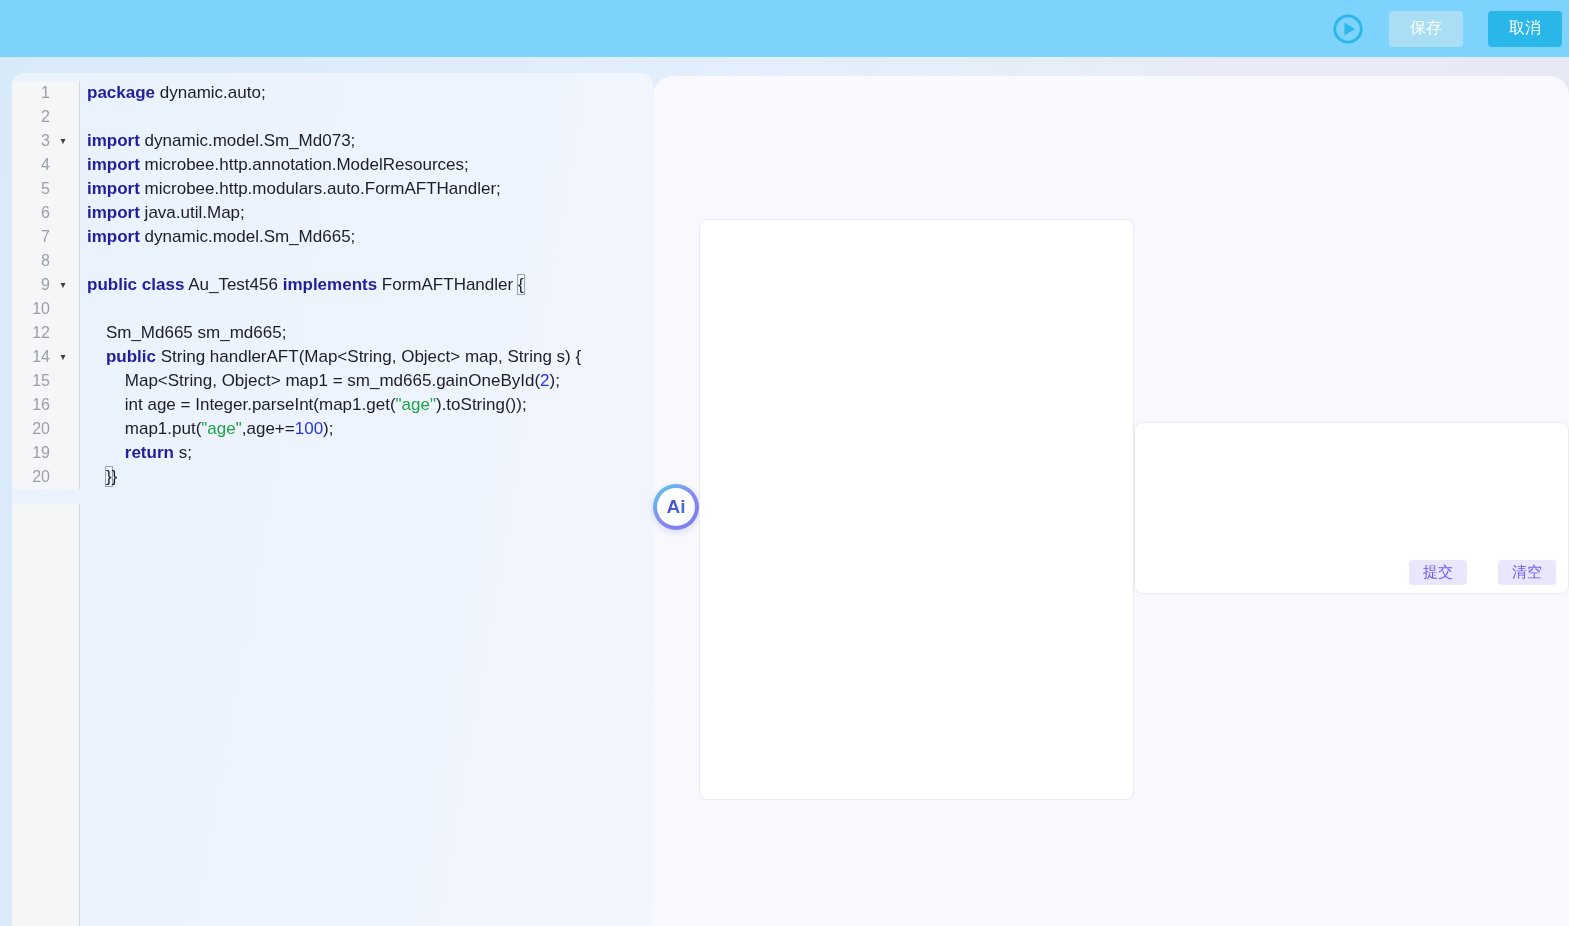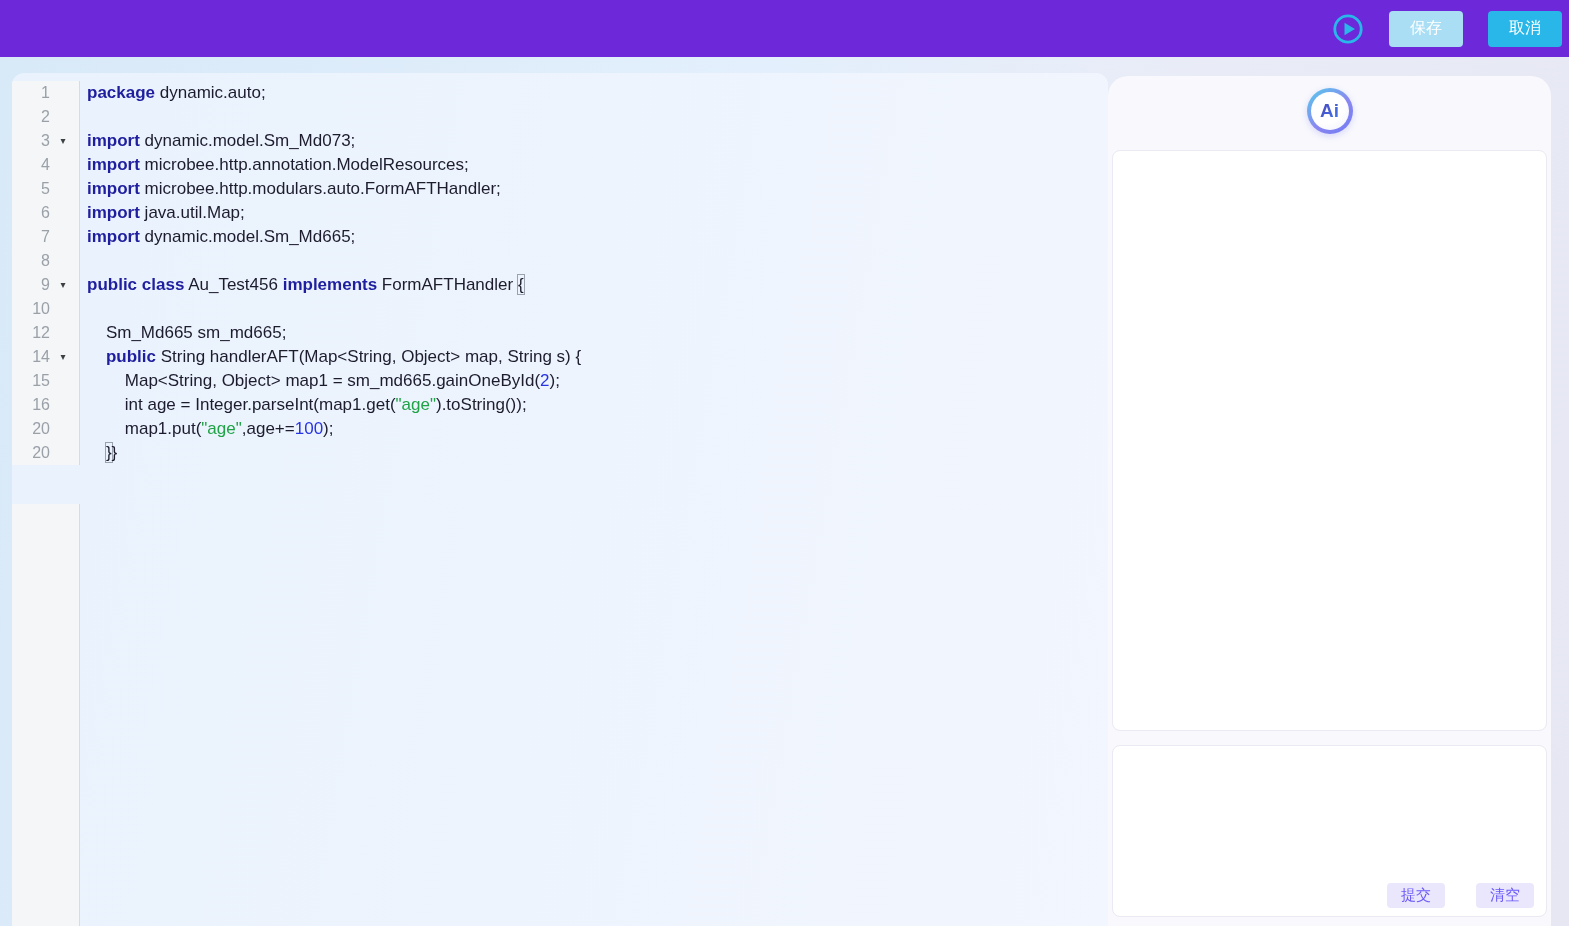--- a/index.html
+++ b/index.html
@@ -1,20 +1,20 @@
 <!DOCTYPE html>
 <html style="--accent-cyan: #29b6e8; --save-disabled-bg: #aadef4; --panel-button-bg: #eae7fc; --panel-button-text: #6a5af9; --keyword: #1e1e9e; --plain: #1c1c2e; --annotation: #7d7d00; --string: #1fa346; --number: #2834e0; --line-number: #9aa0a8;"><head>
 <meta charset="utf-8">
 <style>
   * { margin:0; padding:0; box-sizing:border-box; }
   html,body { width:1569px; height:926px; overflow:hidden;
     font-family:"Liberation Sans","DejaVu Sans",sans-serif; }
 
   
-  .toolbar { height:57px; background:#6d28d9; display:flex; align-items:center;
+  .toolbar { height:57px; background:#7dd3fc; display:flex; align-items:center;
     justify-content:flex-end; padding-right:7px; }
   .toolbar-right { display:flex; align-items:center; gap:25px; }
   .play-btn { width:32px; height:32px; border:none; background:transparent;
     cursor:pointer; display:flex; align-items:center; justify-content:center; }
   .btn { border:none; width:74px; height:36px; border-radius:4px; color:#ffffff;
     font-size:16px; cursor:pointer; font-family:inherit; }
   .btn-save { background:var(--save-disabled-bg); }
   .btn-cancel { background:var(--accent-cyan); }
 
   
@@ -37,22 +37,22 @@
   .tok-pl  { color:var(--plain); }
   .tok-ann { color:var(--annotation); }
   .tok-str { color:var(--string); }
   .tok-num { color:var(--number); }
   .tok-bm  { color:var(--plain); box-shadow:0 0 0 1px #9aa2ad; }
   .line-rest { flex:1; display:flex; }
   .rest-gutter { width:68px; flex:0 0 68px; background:#f5f6f8; border-right:1px solid #d8dbe0; }
   .rest-code { flex:1; }
 
   
-  .ai-card { flex:1; margin:19px 18px 0 0; background:#f8f8fd;
-    border-radius:20px 20px 0 0; display:flex; flex-direction:column; align-items:center; }
+  .ai-card { flex:1; margin:19px 0 0 0; background:#f8f8fd;
+    border-radius:20px 20px 0 0; display:flex; flex-direction:row; align-items:center; }
   .ai-badge { margin-top:12px; width:46px; height:46px; border-radius:50%; padding:4px;
     background:linear-gradient(140deg,#54cdec 0%,#8b87f0 55%,#6f7bf5 100%);
     display:flex; align-items:center; justify-content:center;
     box-shadow:0 2px 6px rgba(120,120,240,.25); }
   .ai-badge-inner { width:100%; height:100%; border-radius:50%;
     background:radial-gradient(circle at 35% 30%,#ffffff 55%,#eef0fc 100%);
     display:flex; align-items:center; justify-content:center; }
   .ai-badge-text { font-size:19px; font-weight:bold;
     background:linear-gradient(135deg,#4853c8 30%,#3f7df0 100%);
     -webkit-background-clip:text; background-clip:text; color:transparent; }
@@ -184,20 +184,27 @@
         </div>
         <div class="cm-line">
           <div class="gutter-cell">
             <span class="ln">20</span>
             <span class="fold"></span>
           </div>
           <span class="code-cell"><span class="tok-pl">        map1.put(</span><span class="tok-str">"age"</span><span class="tok-pl">,age+=</span><span class="tok-num">100</span><span class="tok-pl">);</span></span>
         </div>
         <div class="cm-line">
           <div class="gutter-cell">
+            <span class="ln">19</span>
+            <span class="fold"></span>
+          </div>
+          <span class="code-cell"><span class="tok-pl">        </span><span class="tok-kw">return</span><span class="tok-pl"> s;</span></span>
+        </div>
+        <div class="cm-line">
+          <div class="gutter-cell">
             <span class="ln">20</span>
             <span class="fold"></span>
           </div>
           <span class="code-cell"><span class="tok-pl">    </span><span class="tok-bm">}</span><span class="tok-pl">}</span></span>
         </div>
       </div>
     <div class="line-rest" style="flex:1;">
       <div class="rest-gutter"></div>
       <div class="rest-code"></div>
     </div>

